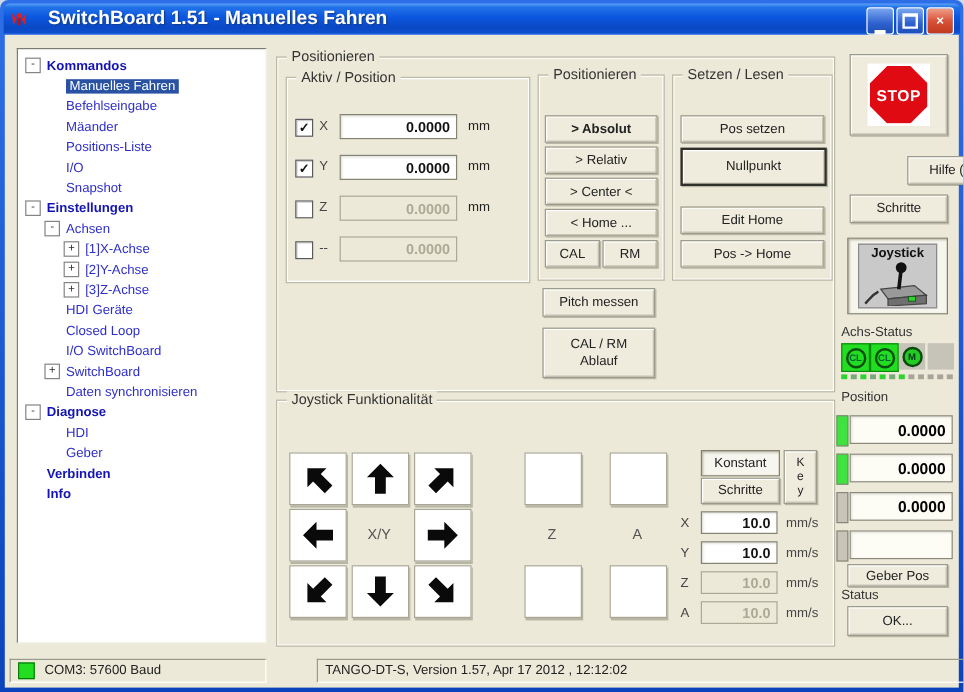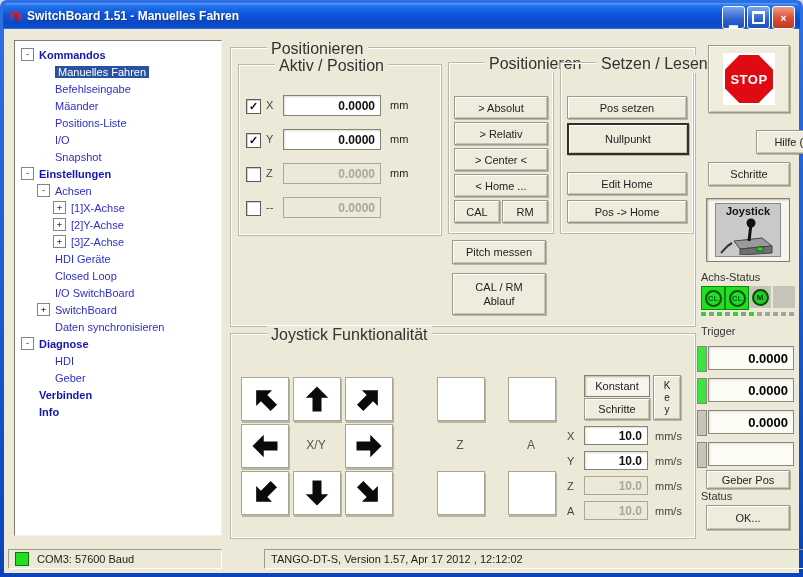--- a/index.html
+++ b/index.html
@@ -1,20 +1,20 @@
 <!DOCTYPE html>
 <html><head>
 <meta charset="utf-8">
 <style>
   html,body{margin:0;padding:0;background:#cfd8e8;font-family:"Liberation Sans",sans-serif;}
   .window{position:relative;width:803px;height:577px;background:linear-gradient(#2E6FE8,#0B43BC);border-radius:7px 7px 0 0;overflow:hidden;}
   .titlebar{position:absolute;left:3px;top:3px;width:797px;height:25px;border-radius:5px 5px 0 0;
     background:linear-gradient(#5AA0F8 0%,#2272E8 12%,#0C57E0 45%,#0A48C4 80%,#0E50D0 100%);
     display:flex;align-items:center;color:#fff;}
-  .title-text{font-weight:bold;font-size:12px;margin-left:3px;text-shadow:1px 1px 1px #143C8C;}
+  .title-text{font-weight:bold;font-size:16px;margin-left:16px;text-shadow:1px 1px 1px #143C8C;}
   .winbtns{position:absolute;right:5px;top:3px;display:flex;gap:2px;}
   .wbtn{width:21px;height:21px;border-radius:3px;border:1px solid #fff;display:flex;align-items:center;justify-content:center;
     color:#fff;font-size:11px;font-weight:bold;background:linear-gradient(#7AA6F0,#2E61CE 60%,#1E4FB8);}
   .wbtn.close{background:linear-gradient(#F0A08A,#D8523A 50%,#C03A1E);}
   .wbtn.min span{transform:translateY(5px);}
   .maxglyph{width:9px;height:8px;border:2px solid #fff;border-top-width:3px;}
   .app-icon{width:16px;height:16px;margin-left:5px;flex:none;}
   .content-bg{position:absolute;left:4px;top:29px;width:795px;height:544px;background:#ECE9D8;}
 
   
@@ -23,21 +23,21 @@
   .trow{height:17px;display:flex;align-items:center;font-size:11px;color:#2E2EC8;white-space:nowrap;}
   .lvl0{padding-left:6px;}.lvl1{padding-left:22px;}.lvl2{padding-left:38px;}
   .ebox{width:11px;height:11px;border:1px solid #848484;background:#fff;display:inline-flex;align-items:center;
     justify-content:center;font:9px "DejaVu Sans Mono",monospace;color:#333;margin-right:5px;flex:none;line-height:9px;}
   .espace{width:18px;flex:none;}
   .bold{font-weight:bold;color:#1414B4;}
   .sel{background:#2A52A3;color:#fff;padding:0 3px;}
 
   
   .grp{position:absolute;border:1px solid #BCB9A8;box-shadow:1px 1px 0 #fff inset, -1px -1px 0 #fff inset;}
-  .grp-label{position:absolute;top:-8px;left:8px;background:#ECE9D8;padding:0 4px;font-size:16px;color:#333;white-space:nowrap;margin-left:28px;}
+  .grp-label{position:absolute;top:-8px;left:8px;background:#ECE9D8;padding:0 4px;font-size:12px;color:#333;white-space:nowrap;}
   .btn{position:absolute;background:#EFECDD;border:1px solid #9C9A8C;color:#222;font-size:11px;
     display:flex;align-items:center;justify-content:center;text-align:center;
     box-shadow:inset 1px 1px 0 #FFFFFF, inset -1px -1px 0 #C6C3B3, 1px 1px 0 rgba(90,88,70,.35);cursor:default;white-space:nowrap;}
   .btn.default{border:2px solid #30302A;}
   .btn.pressed{background:#F7F6EE;box-shadow:inset 1px 1px 2px #B8B5A5;border-color:#84826F;}
   .fld{position:absolute;background:#fff;border:1px solid #858371;box-shadow:inset 1px 1px 2px rgba(60,60,50,.18);
     font-weight:bold;font-size:12px;color:#111;display:flex;align-items:center;justify-content:flex-end;
     padding:0 5px;box-sizing:border-box;}
   input.fld{font-family:"Liberation Sans",sans-serif;text-align:right;outline:none;}
   .fld.dis{background:#ECE9D8;color:#ABA896;box-shadow:none;border-color:#ABA896;}
@@ -216,21 +216,21 @@
   <span class="lab" style="left:266px;top:167px;">Z</span>
   <input class="fld dis" style="left: 283px; top: 163px; width: 98px; height: 21px;" value="0.0000">
   <span class="lab" style="left:390px;top:167px;color:#222;">mm</span>
   <span class="cb" style="left:246px;top:201px;"></span>
   <span class="lab" style="left:266px;top:201px;">--</span>
   <input class="fld dis" style="left: 283px; top: 197px; width: 98px; height: 21px;" value="0.0000">
 
   <div class="grp" style="left:448px;top:62px;width:104px;height:170px;">
     <span class="grp-label">Positionieren</span>
   </div>
-  <div class="btn" style="left:454px;top:96px;width:92px;height:21px;">&gt; Absolut</div>
+  <div class="btn" style="left:454px;top:96px;width:92px;height:21px;font-weight:bold;">&gt; Absolut</div>
   <div class="btn" style="left:454px;top:122px;width:92px;height:21px;">&gt; Relativ</div>
   <div class="btn" style="left:454px;top:148px;width:92px;height:21px;">&gt; Center &lt;</div>
   <div class="btn" style="left:454px;top:174px;width:92px;height:21px;">&lt; Home ...</div>
   <div class="btn" style="left:454px;top:200px;width:44px;height:21px;">CAL</div>
   <div class="btn" style="left:502px;top:200px;width:44px;height:21px;">RM</div>
 
   <div class="grp" style="left:560px;top:62px;width:132px;height:170px;">
     <span class="grp-label">Setzen / Lesen</span>
   </div>
   <div class="btn" style="left:567px;top:96px;width:118px;height:21px;">Pos setzen</div>
@@ -358,21 +358,21 @@
     <span class="dash" style="left:733px;top:312px;background:#2FD32F;"></span>
       <span class="dash" style="left:741px;top:312px;background:#7AA87A;"></span>
     <span class="dash" style="left:749px;top:312px;background:#2FD32F;"></span>
       <span class="dash" style="left:757px;top:312px;background:#A8A598;"></span>
     <span class="dash" style="left:765px;top:312px;background:#A8A598;"></span>
       <span class="dash" style="left:773px;top:312px;background:#A8A598;"></span>
     <span class="dash" style="left:781px;top:312px;background:#A8A598;"></span>
       <span class="dash" style="left:789px;top:312px;background:#A8A598;"></span>
   </div>
 
-  <span class="lab" style="left:701px;top:325px;color:#333;">Trigger</span>
+  <span class="lab" style="left:701px;top:325px;color:#333;">Position</span>
   <span class="ind on" style="left:697px;top:346px;"></span>
   <div class="posfld" style="left:708px;top:346px;">0.0000</div>
   <span class="ind on" style="left:697px;top:378px;"></span>
   <div class="posfld" style="left:708px;top:378px;">0.0000</div>
   <span class="ind offc" style="left:697px;top:410px;"></span>
   <div class="posfld" style="left:708px;top:410px;">0.0000</div>
   <span class="ind offc" style="left:697px;top:442px;"></span>
   <div class="posfld" style="left:708px;top:442px;"></div>
 
   <div class="btn" style="left:706px;top:470px;width:82px;height:17px;">Geber Pos</div>

